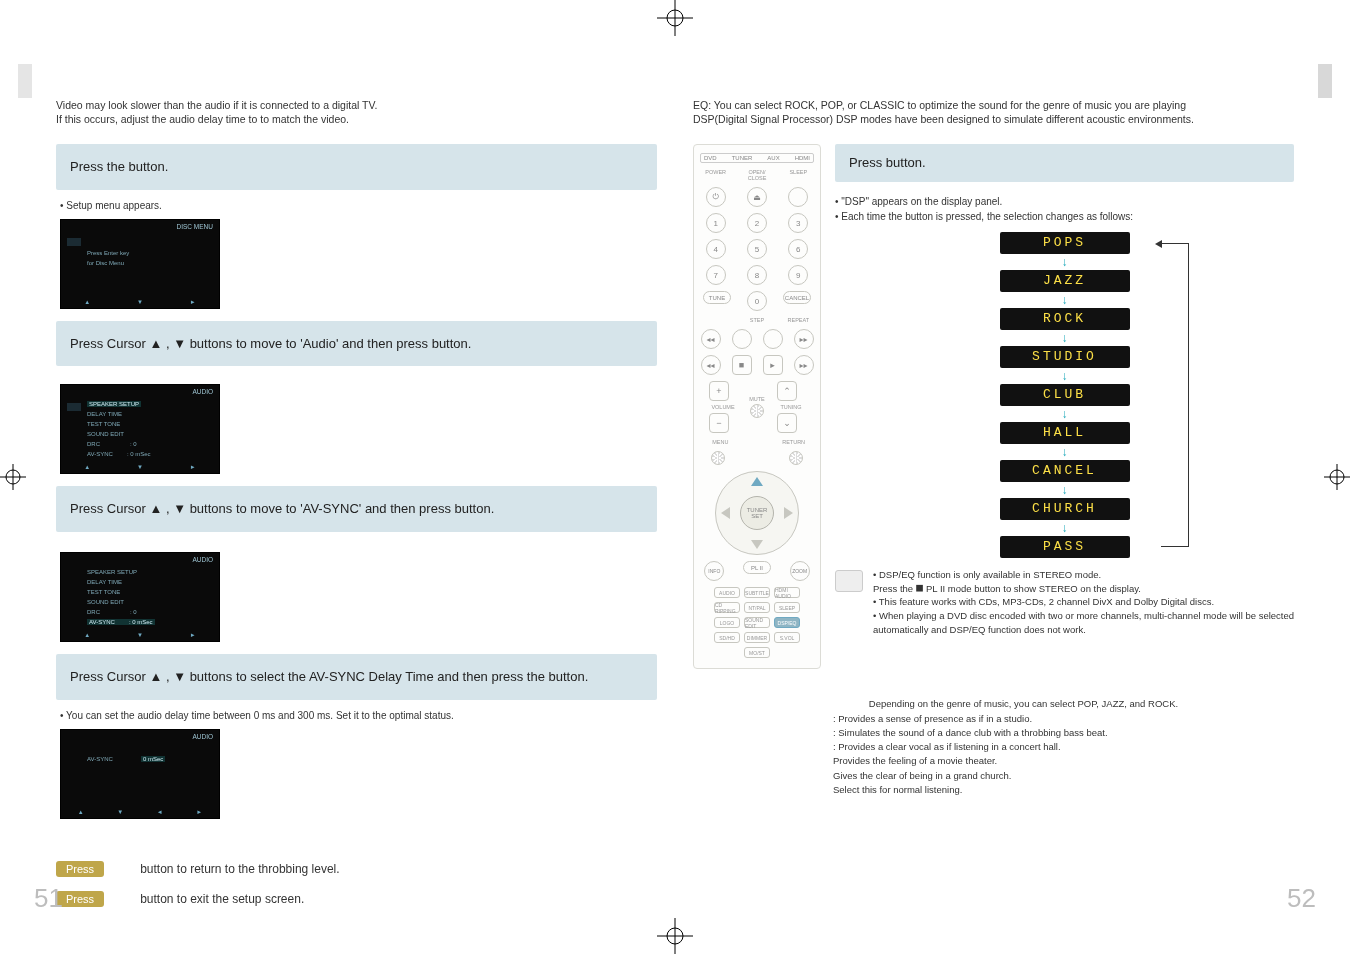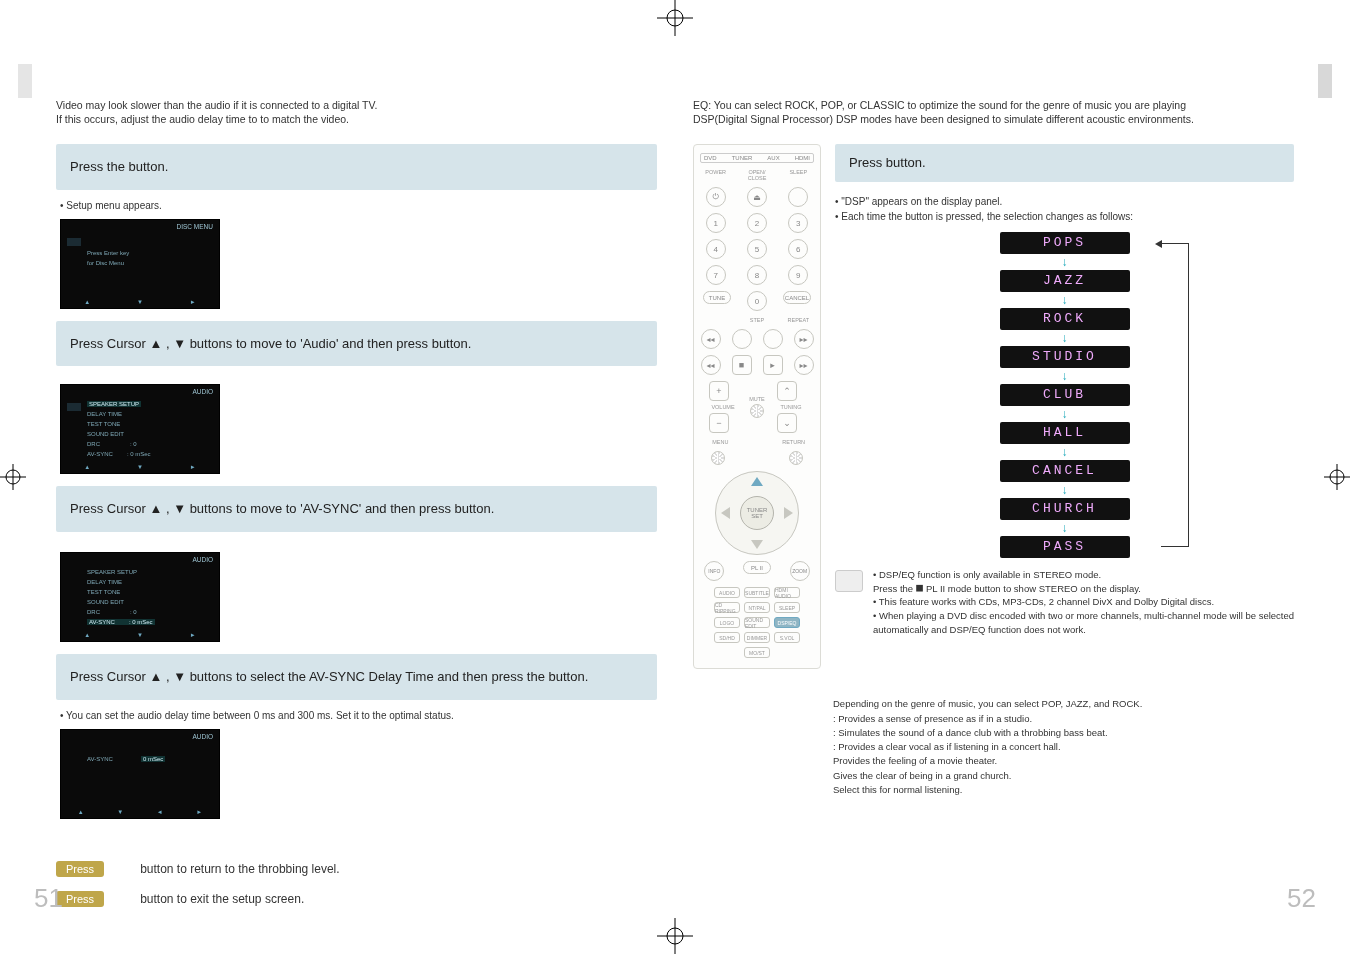--- a/index.html
+++ b/index.html
@@ -73,21 +73,21 @@
     .remote .gear { width:14px; height:14px; border:1px solid #c7c7c0; border-radius:50%; background:
        repeating-conic-gradient(#ddd 0 20deg, #fff 20deg 40deg); }
     .remote .sidebtns{ display:flex; flex-direction:column; gap:3px; }
 
     .right-main { flex:1; }
     .bluebox.small { padding:10px 14px; font-size:13px; }
 
     .dsp-bullets { font-size:10px; color:#333; margin:12px 0 8px 0; line-height:1.5; }
 
     .dsp-stack { display:flex; flex-direction:column; align-items:center; gap:2px; margin:4px auto 10px; width:220px; position:relative; }
-    .lcd { width:130px; height:22px; background:#111; color:#f0abfc; font-family:'Courier New',monospace; letter-spacing:3px; font-size:13px; display:flex; align-items:center; justify-content:center; border-radius:2px; }
+    .lcd { width:130px; height:22px; background:#111; color:#fde047; font-family:'Courier New',monospace; letter-spacing:3px; font-size:13px; display:flex; align-items:center; justify-content:center; border-radius:2px; }
     .flow-arrow { font-size:12px; color:#2ab; line-height:1; }
     .flow-line  { position:absolute; right:-14px; top:11px; bottom:11px; width:28px; border-top:1px solid #333; border-right:1px solid #333; border-bottom:1px solid #333; }
     .flow-line .ah{ position:absolute; left:-6px; top:-4px; width:0;height:0;border-top:4px solid transparent;border-bottom:4px solid transparent;border-right:7px solid #333; }
 
     .note-block { display:flex; gap:10px; font-size:9.5px; color:#333; line-height:1.45; margin-top:6px; }
     .note-icon { width:28px; height:22px; background:#eee; border:1px solid #ccc; border-radius:3px; flex-shrink:0; margin-top:2px; }
     .note-block ul { list-style: none; }
     .note-block li::before { content:"• "; }
 
     .definitions { font-size:9.5px; color:#333; line-height:1.5; margin-top:28px; padding:0 80px 0 140px; }
@@ -393,21 +393,21 @@
           <ul>
             <li><span>DSP/EQ function is only available in STEREO mode.</span><br><span style="margin-left:0;">Press the  ⯀  PL II mode button to show STEREO on the display.</span></li>
             <li>This feature works with CDs, MP3-CDs, 2 channel DivX and Dolby Digital discs.</li>
             <li>When playing a DVD disc encoded with two or more channels, multi-channel mode will be selected automatically and DSP/EQ function does not work.</li>
           </ul>
         </div>
       </div>
     </div>
 
     <div class="definitions">
-      <div style="text-align:left;">Depending on the genre of music, you can select POP, JAZZ, and ROCK.</div>
+      <div style="text-align:center;">Depending on the genre of music, you can select POP, JAZZ, and ROCK.</div>
       <div>: Provides a sense of presence as if in a studio.</div>
       <div>: Simulates the sound of a dance club with a throbbing bass beat.</div>
       <div>: Provides a clear vocal as if listening in a concert hall.</div>
       <div>Provides the feeling of a movie theater.</div>
       <div>Gives the clear of being in a grand church.</div>
       <div>Select this for normal listening.</div>
     </div>
 
     <div class="pgnum right">52</div>
   </div>

